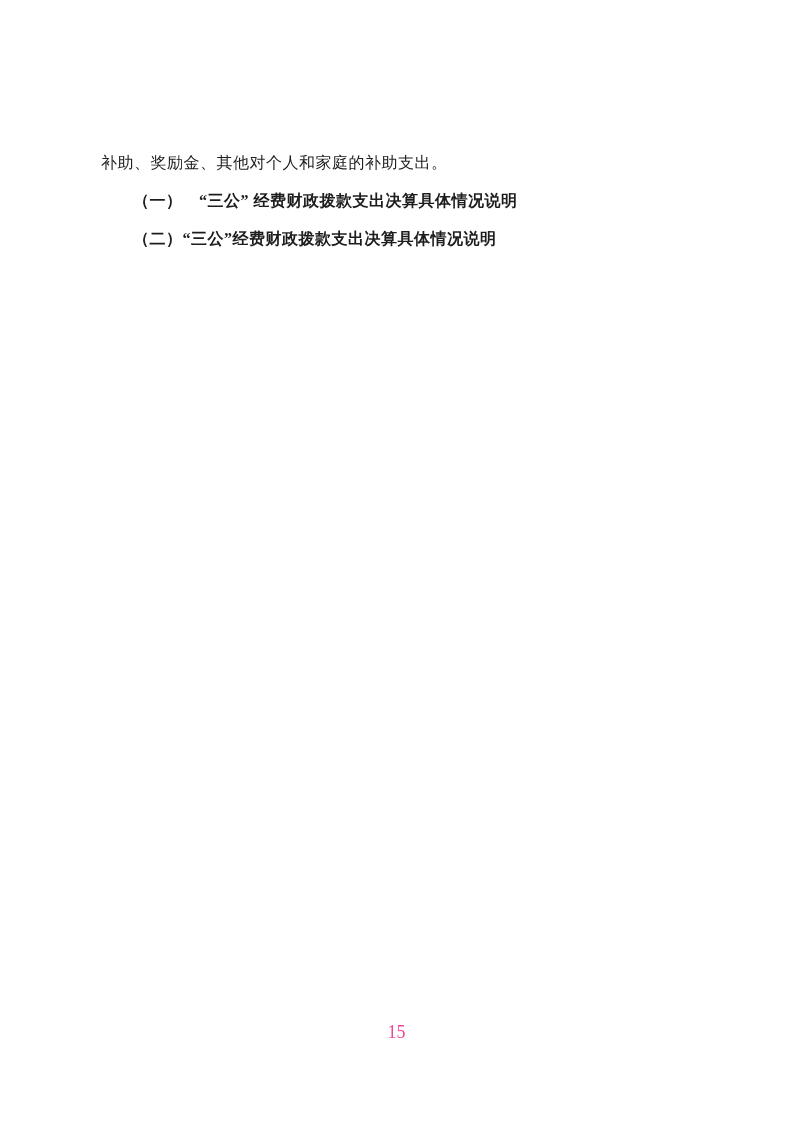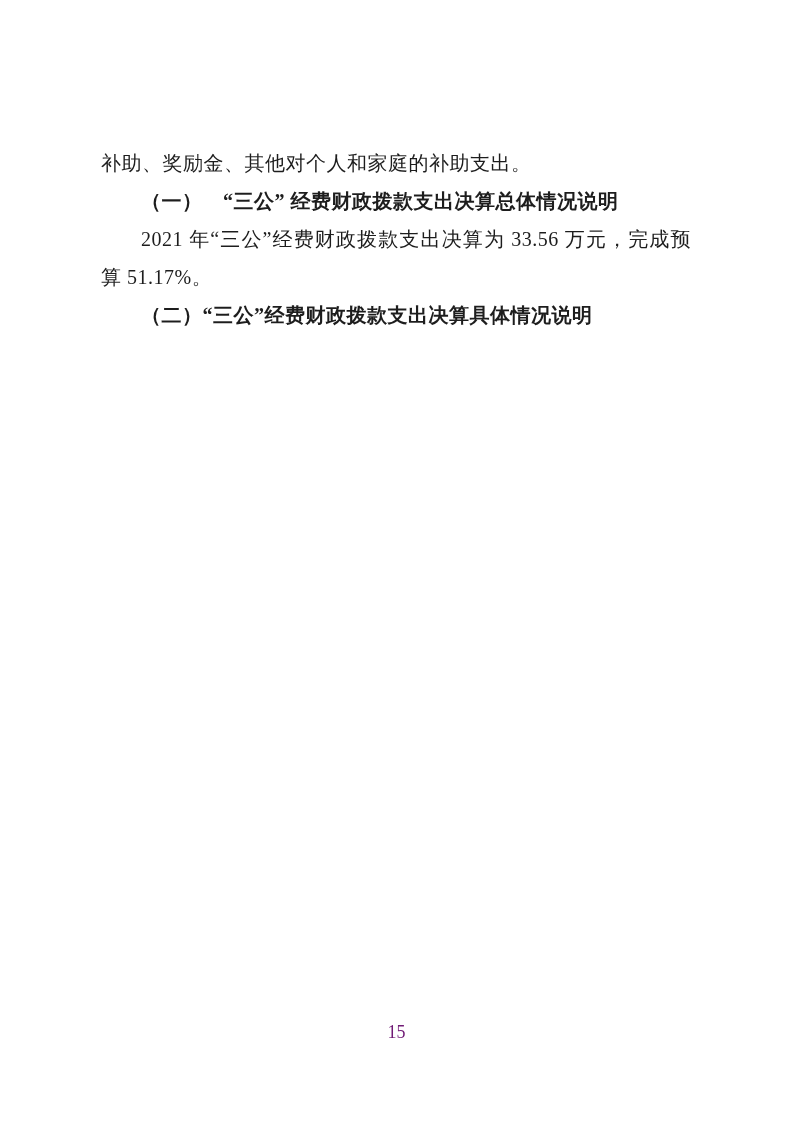--- a/index.html
+++ b/index.html
@@ -18,21 +18,21 @@
   .content {
     position: absolute;
     left: 101px;
     top: 144px;
     width: 590px;
   }
   .content p {
     margin: 0;
     padding: 0;
     font-family: "Liberation Serif", "DejaVu Serif", serif;
-    font-size: 20px;
+    font-size: 16px;
     line-height: 38px;
     text-align: justify;
     letter-spacing: 0.5px;
   }
   .body-para {
     text-indent: 2em;
   }
   .no-indent {
     text-indent: 0;
   }
@@ -54,27 +54,26 @@
     text-indent: 2em;
   }
   .footer {
     position: absolute;
     left: 0;
     top: 1022px;
     width: 100%;
     text-align: center;
     font-family: "Liberation Serif", "DejaVu Serif", serif;
     font-size: 18px;
-    color: #701a75;
+    color: #ec4899;
   }
 </style>
 </head>
 <body>
 
 <div class="page">
   <div class="content">
     <p class="body-para no-indent">补助、奖励金、其他对个人和家庭的补助支出。</p>
-    <p class="heading-2 spaced">（一）　“三公” 经费财政拨款支出决算总体情况说明</p>
-    <p class="body-para">2021 年“三公”经费财政拨款支出决算为 33.56 万元，完成预算 51.17%。</p>
+    <p class="heading-2 spaced">（一）　“三公” 经费财政拨款支出决算具体情况说明</p>
     <p class="heading-2">（二）“三公”经费财政拨款支出决算具体情况说明</p>
   </div>
   <div class="footer">15</div>
 </div>
 
 </body></html>

